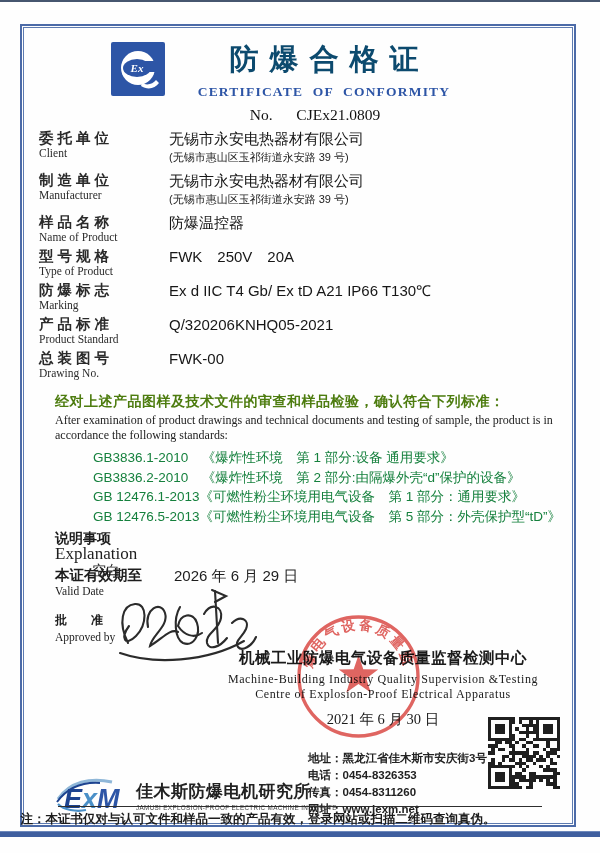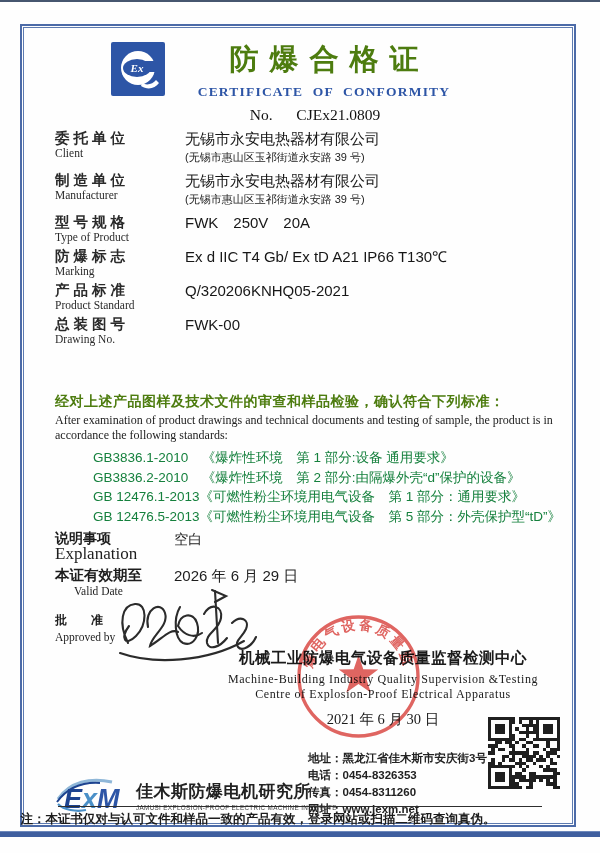--- a/index.html
+++ b/index.html
@@ -7,48 +7,48 @@
   .serif{font-family:"Liberation Serif",serif;}
   .page{position:absolute;inset:0;background:#fefefe;}
   .scan-edge{position:absolute;top:0;left:0;right:0;height:2px;background:#46566f;}
   .frame-outer{position:absolute;left:20px;top:24px;width:556px;height:803px;border:2.5px solid #4c6ba8;box-sizing:border-box;}
   .frame-inner{position:absolute;inset:1px;border:1px solid #5d7ab0;}
   .bottom-band{position:absolute;left:0;right:0;top:831px;height:5px;background:#3f5f9f;border-top:1px solid #6d88bb;}
 
   
   .exlogo{position:absolute;left:111px;top:42px;}
   .title-block{position:absolute;left:168px;top:40px;width:312px;text-align:center;}
-  .title-zh{font-size:29px;font-weight:bold;color:#4d7c0f;letter-spacing:11px;text-indent:11px;white-space:nowrap;}
+  .title-zh{font-size:29px;font-weight:bold;color:#0c4a6e;letter-spacing:11px;text-indent:11px;white-space:nowrap;}
   .title-en{margin-top:4px;font-size:13.5px;font-weight:bold;color:#2d55a6;letter-spacing:1.2px;word-spacing:5px;}
   .no-line{position:absolute;top:106px;left:30px;width:570px;text-align:center;font-size:15.5px;color:#111;word-spacing:8px;}
 
   
-  .fields{position:absolute;left:55px;top:130px;right:36px;}
+  .fields{position:absolute;left:39px;top:130px;right:36px;}
   .field{display:flex;align-items:flex-start;margin-bottom:4px;}
   .field.has-note{margin-bottom:8px;}
   .flabel{width:130px;flex:none;}
   .flabel .zh{font-size:14.5px;font-weight:bold;color:#2a2a2a;line-height:17px;white-space:nowrap;}
   .flabel .en{font-family:"Liberation Serif",serif;font-size:11.5px;color:#2a2a2a;line-height:13px;}
   .fvalue .val{font-size:15px;line-height:18px;color:#171717;}
   .fvalue .note{font-size:11px;line-height:14px;margin-top:2px;color:#222;}
 
   .statement{position:absolute;left:55px;top:393px;right:34px;}
   .statement .zh{font-size:14px;font-weight:bold;letter-spacing:0.5px;color:#4d7c0f;}
   .statement .en{font-family:"Liberation Serif",serif;font-size:12px;line-height:15px;margin-top:2px;color:#222;}
 
   .standards{position:absolute;left:93px;top:448px;font-size:13.5px;line-height:19.5px;color:#15803d;white-space:nowrap;}
 
-  .exp-row{position:absolute;left:55px;top:530px;display:flex;}
+  .exp-row{position:absolute;left:55px;top:530px;display:flex;flex-direction:column;}
   .exp-row .zh{font-size:14px;font-weight:bold;line-height:17px;}
   .exp-row .en{font-family:"Liberation Serif",serif;font-size:17px;line-height:14px;}
   .exp-row .val{margin-left:37px;font-size:14px;padding-top:1px;}
 
   .valid-row{position:absolute;left:55px;top:566px;display:flex;}
   .valid-row .zh{font-size:14.5px;font-weight:bold;line-height:18px;}
-  .valid-row .en{font-family:"Liberation Serif",serif;font-size:11.5px;line-height:14px;text-align:center;}
+  .valid-row .en{font-family:"Liberation Serif",serif;font-size:11.5px;line-height:14px;}
   .valid-row .val{margin-left:32px;font-size:15px;padding-top:1px;}
 
   .approve-row{position:absolute;left:55px;top:611px;}
   .approve-row .zh{font-size:12px;font-weight:bold;line-height:19px;}
   .approve-row .en{font-family:"Liberation Serif",serif;font-size:11.5px;line-height:14px;}
   .signature{position:absolute;left:112px;top:583px;z-index:4;}
 
   .org-block{position:absolute;left:218px;top:648px;width:330px;text-align:center;z-index:2;}
   .org-zh{font-size:15.5px;font-weight:bold;letter-spacing:0.5px;color:#1a1a1a;white-space:nowrap;}
   .org-en{font-family:"Liberation Serif",serif;font-size:12px;line-height:14.5px;margin-top:3px;color:#1a1a1a;letter-spacing:0.6px;}
@@ -102,20 +102,29 @@
         </div>
     </div>
     <div class="field has-note">
       <div class="flabel">
           <div class="zh">制 造 单 位</div>
           <div class="en">Manufacturer</div>
         </div>
       <div class="fvalue">
           <div class="val">无锡市永安电热器材有限公司</div>
           <div class="note">(无锡市惠山区玉祁街道永安路 39 号)</div>
+        </div>
+    </div>
+    <div class="field">
+      <div class="flabel">
+          <div class="zh">样 品 名 称</div>
+          <div class="en">Name of Product</div>
+        </div>
+      <div class="fvalue">
+          <div class="val">防爆温控器</div>
         </div>
     </div>
     <div class="field">
       <div class="flabel">
           <div class="zh">型 号 规 格</div>
           <div class="en">Type of Product</div>
         </div>
       <div class="fvalue">
           <div class="val">FWK　250V　20A</div>
         </div>

